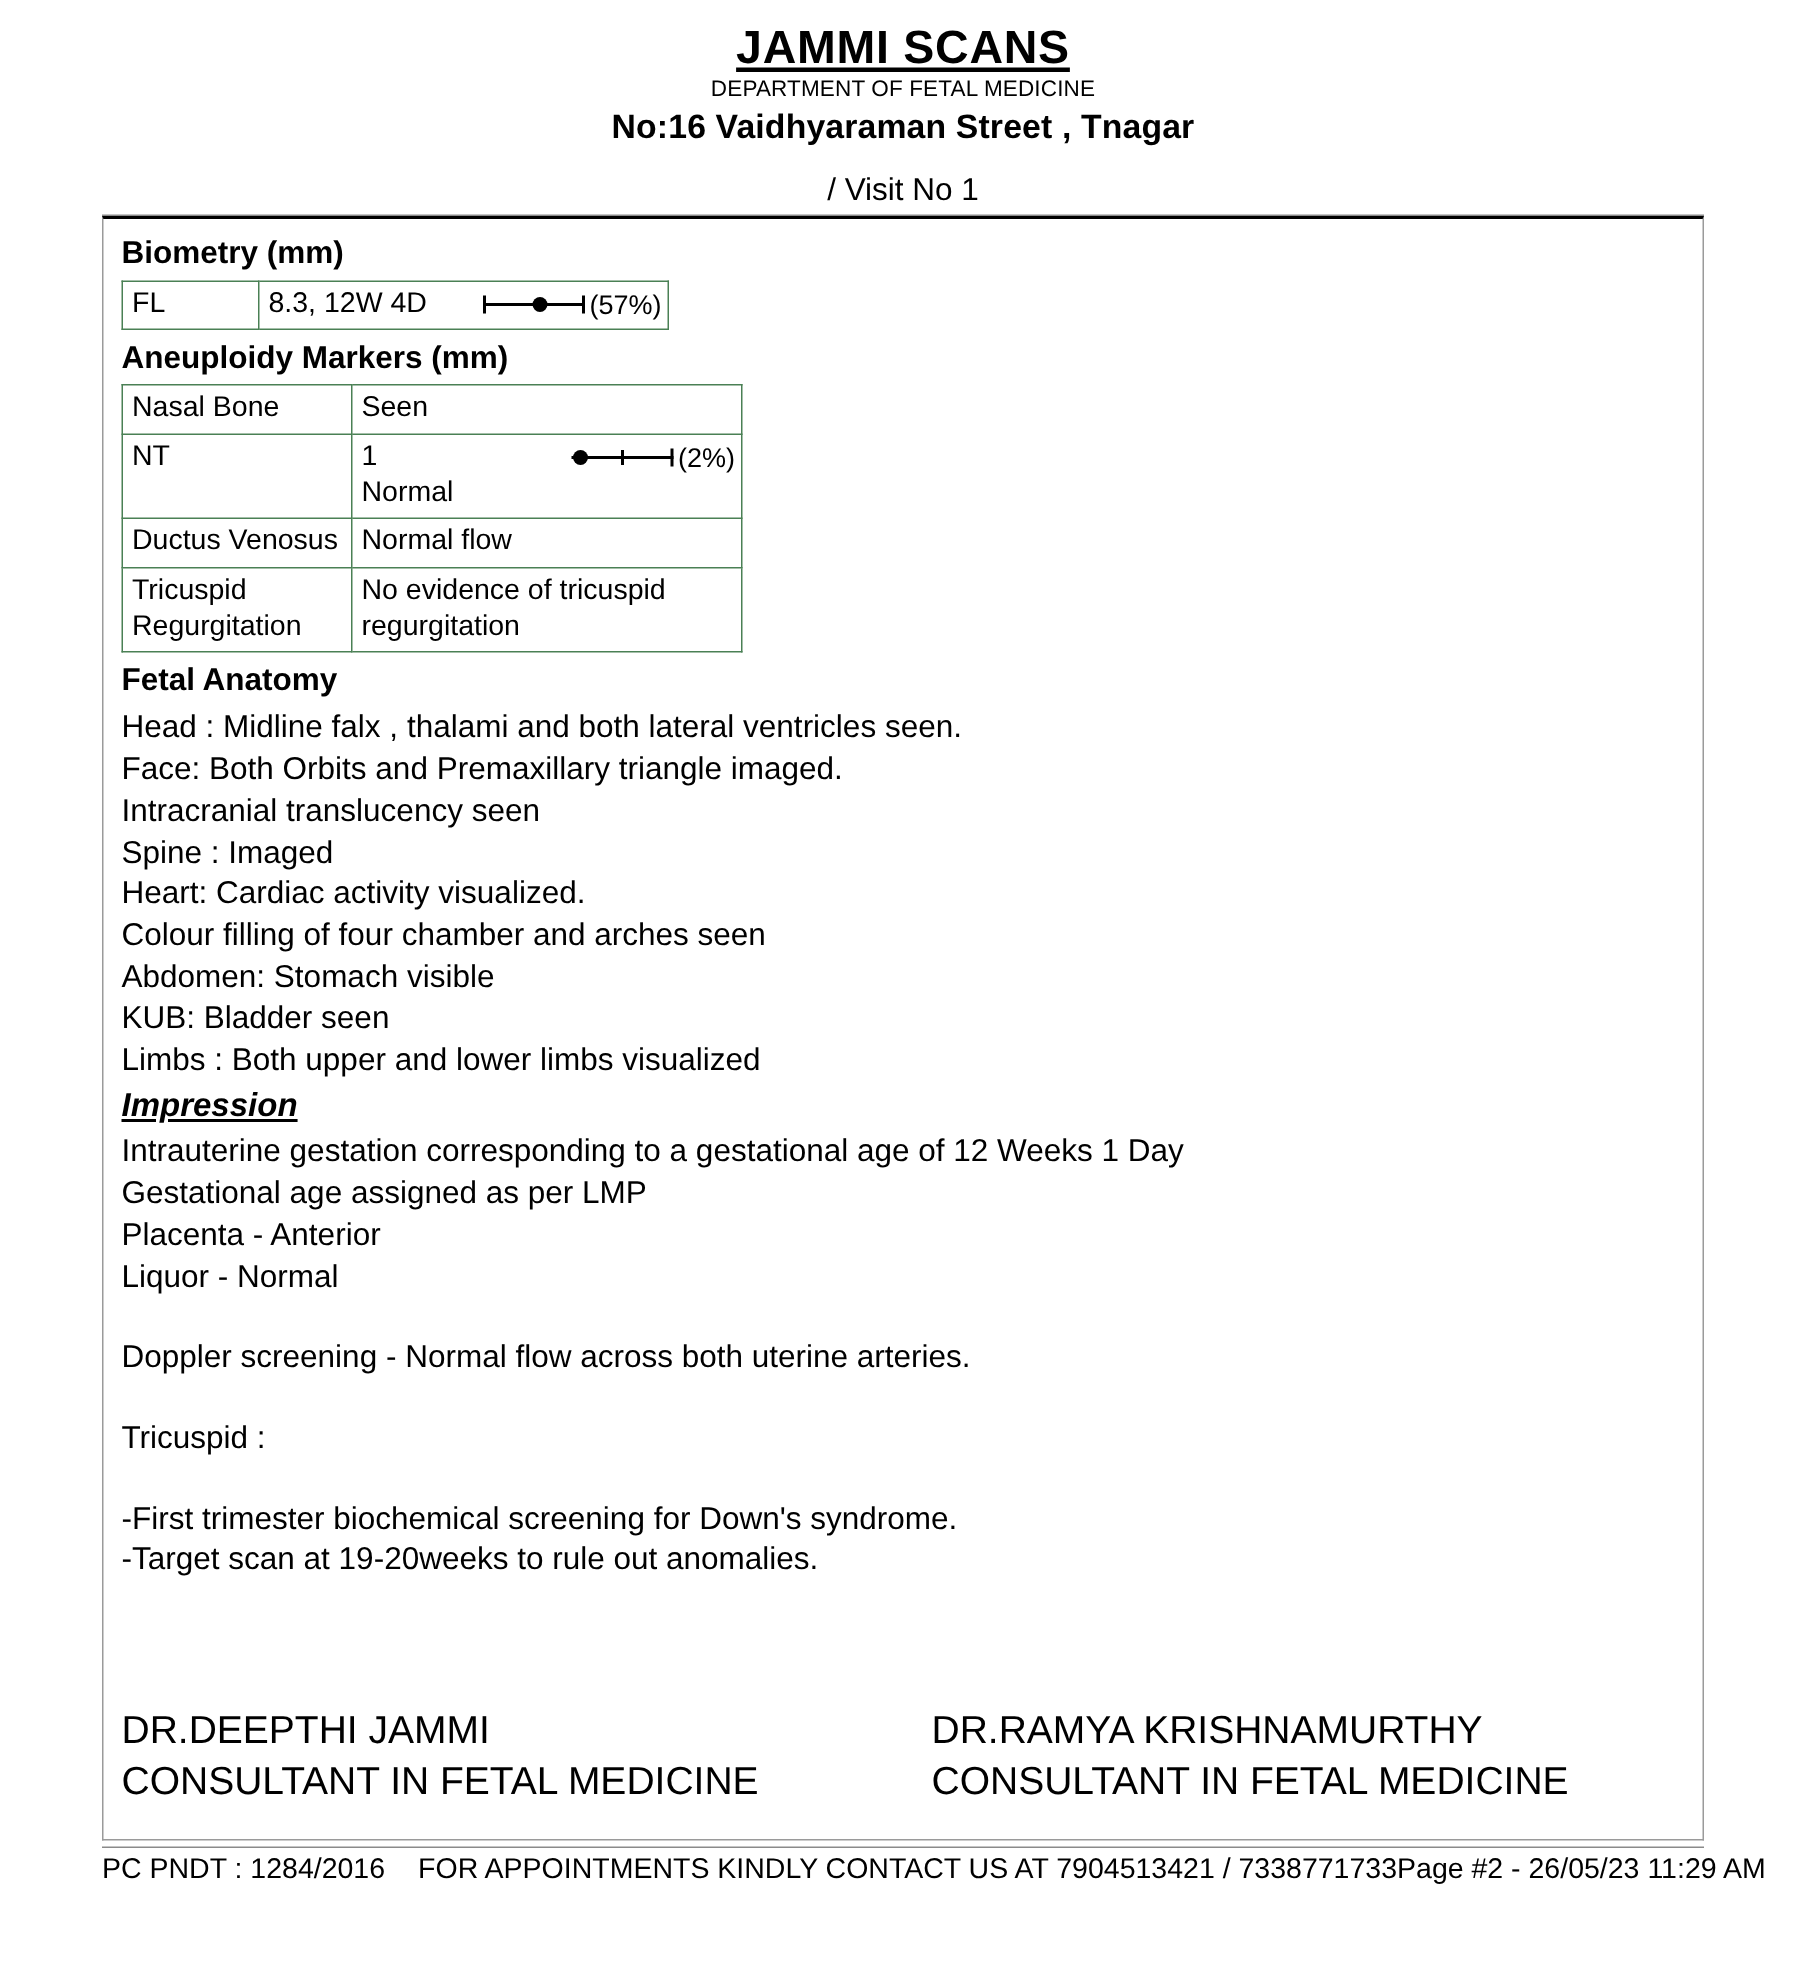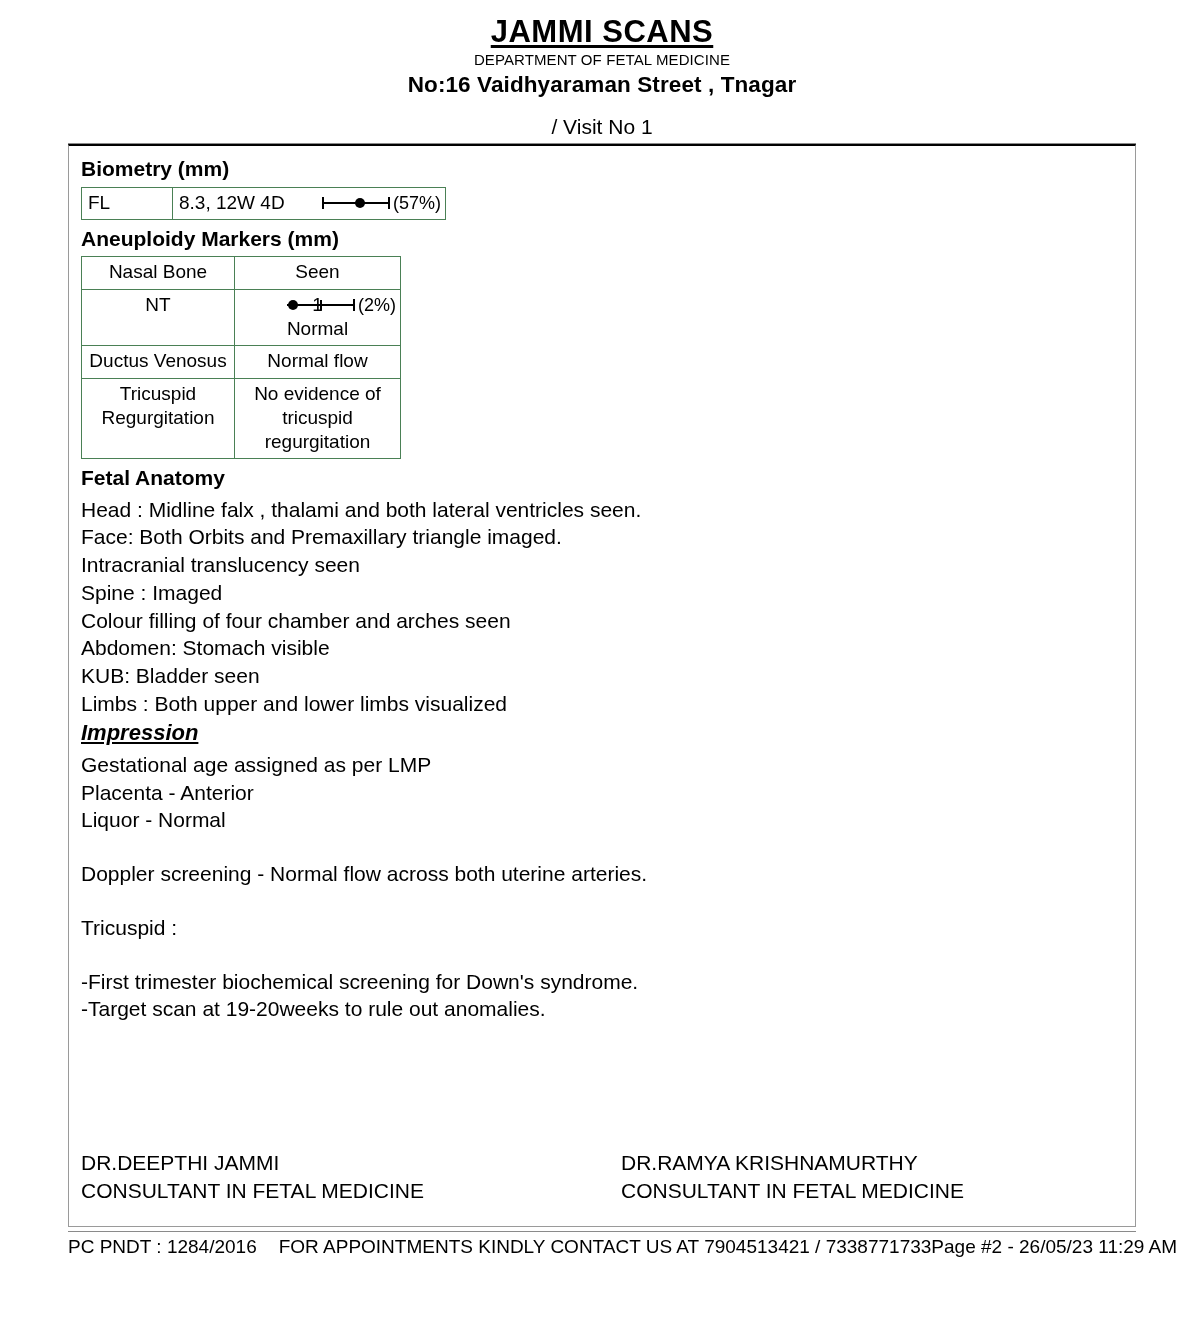--- a/index.html
+++ b/index.html
@@ -92,21 +92,21 @@
   table.rep-table td {
     border: 1px solid #4a8055;
     font-size: 19px;
     line-height: 1.28;
     padding: 3px 6px 4px 6px;
     vertical-align: top;
     margin-top: 21px;
   }
   table.biometry-table { width: 365px; }
   table.biometry-table td.lbl { width: 78px; }
-  table.aneuploidy-table { width: 320px; text-align: center; }
+  table.aneuploidy-table { width: 414px; }
   table.aneuploidy-table td.lbl { width: 140px; }
 
   .val-cell { position: relative; }
   .val-line { display: block; }
 
   
   .pct-marker {
     position: absolute;
     top: 6px;
     display: flex;
@@ -170,21 +170,21 @@
   .sign-block {
     position: absolute;
     left: 12px;
     right: 10px;
     bottom: 22px;
     display: flex;
   }
   .sign-col { width: 50%; }
   .sign-col.right { padding-left: 36px; }
   .sign-name, .sign-role {
-    font-size: 21px;
+    font-size: 26px;
     line-height: 1.32;
     white-space: nowrap;
   }
 
   
   .footer-rule {
     margin: 4px 68px 0 68px;
     border-top: 1px solid #8a8a8a;
   }
   .footer-row {
@@ -266,26 +266,28 @@
       <td class="val-cell">No evidence of tricuspid regurgitation</td>
     </tr>
   </tbody>
     </table>
 
   <div class="section-title">Fetal Anatomy</div>
   <div class="body-line">Head : Midline falx , thalami and both lateral ventricles seen.</div>
   <div class="body-line">Face: Both Orbits and Premaxillary triangle imaged.</div>
   <div class="body-line">Intracranial translucency seen</div>
   <div class="body-line">Spine : Imaged</div>
+  <div class="body-line">Heart: Cardiac activity visualized.</div>
   <div class="body-line">Colour filling of four chamber and arches seen</div>
   <div class="body-line">Abdomen: Stomach visible</div>
   <div class="body-line">KUB: Bladder seen</div>
   <div class="body-line">Limbs : Both upper and lower limbs visualized</div>
 
   <div class="section-title impression">Impression</div>
+  <div class="body-line">Intrauterine gestation corresponding to a gestational age of 12 Weeks 1 Day</div>
   <div class="body-line">Gestational age assigned as per LMP</div>
   <div class="body-line">Placenta - Anterior</div>
   <div class="body-line">Liquor - Normal</div>
 
   <div class="spacer-line"></div>
 
   <div class="body-line">Doppler screening - Normal flow across both uterine arteries.</div>
 
   <div class="spacer-line"></div>
 

